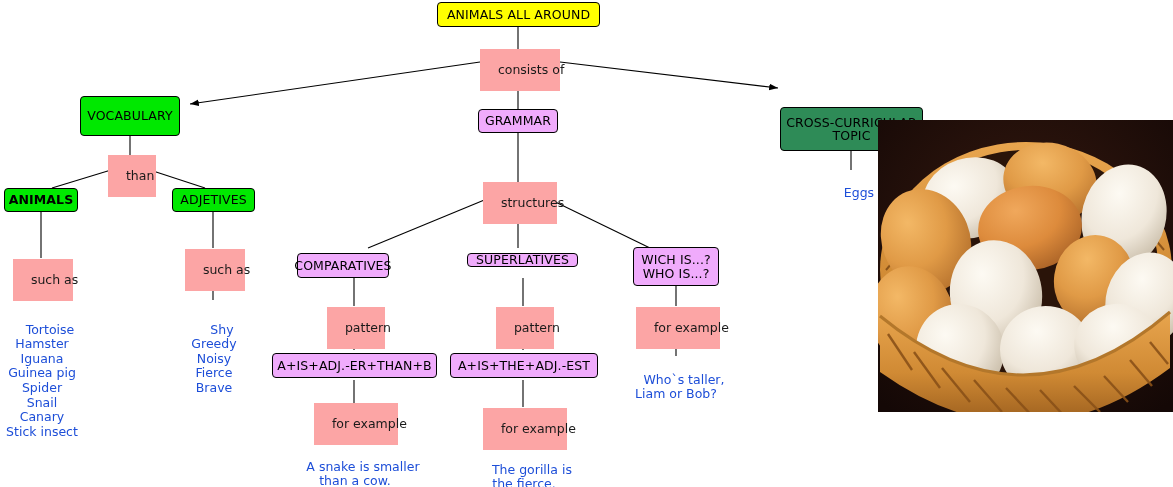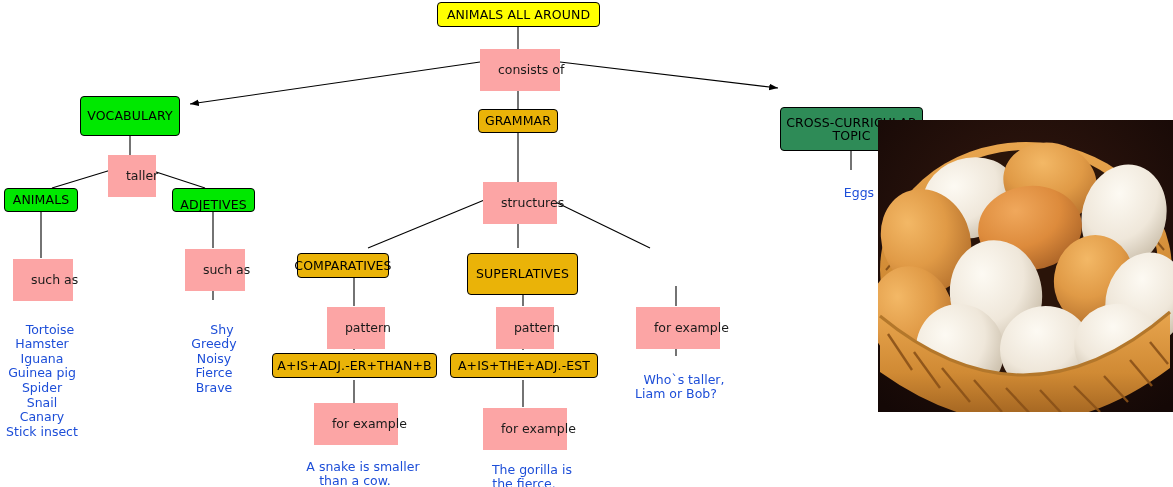--- a/index.html
+++ b/index.html
@@ -36,21 +36,21 @@
     color: #000000;
     font-size: 12.5px;
     line-height: 13.5px;
     letter-spacing: 0.1px;
     white-space: pre;
     z-index: 3;
   }
   .node-root   { background: #ffff00; }
   .node-green  { background: #00e800; }
   .node-dgreen { background: #2e8b57; margin-top: 31px; }
-  .node-blue   { background: #eab308; }
+  .node-blue   { background: #f0abfc; }
 
   .label {
     position: absolute;
     font-size: 12.5px;
     line-height: 14px;
     color: #1a1a1a;
     text-align: center;
     white-space: pre;
     z-index: 2;
     background: #fca5a5;
@@ -143,51 +143,55 @@
 
   <div class="node node-blue" style="left:478px; top:109px; width:80px; height:24px;">
     <span>GRAMMAR</span>
   </div>
 
   <div class="node node-dgreen" style="left:780px; top:76px; width:143px; height:44px;">
     <span>CROSS-CURRICULAR
 TOPIC</span>
   </div>
 
-  <div class="node node-green" style="left:4px; top:188px; width:74px; height:24px;">
+  <div class="node node-green" style="left:4px; top:188px; width:74px; height:24px;font-weight:bold;">
     <span>ANIMALS</span>
   </div>
 
-  <div class="node node-green" style="left:172px; top:188px; width:83px; height:24px;align-items:flex-end;">
+  <div class="node node-green" style="left:172px; top:188px; width:83px; height:24px;">
     <span>ADJETIVES</span>
   </div>
 
   <div class="node node-blue" style="left:297px; top:253px; width:92px; height:25px;">
     <span>COMPARATIVES</span>
   </div>
 
-  <div class="node node-blue" style="left:467px; top:253px; width:111px; height:42px;">
+  <div class="node node-blue" style="left:467px; top:253px; width:111px; height:14px;">
     <span>SUPERLATIVES</span>
   </div>
 
+  <div class="node node-blue" style="left:633px; top:247px; width:86px; height:39px;">
+    <span>WICH IS...?
+WHO IS...?</span>
+  </div>
 
   <div class="node node-blue" style="left:450px; top:353px; width:148px; height:25px;">
     <span>A+IS+THE+ADJ.-EST</span>
   </div>
 
   <div class="node node-blue" style="left:272px; top:353px; width:165px; height:25px;">
     <span>A+IS+ADJ.-ER+THAN+B</span>
   </div>
 
   <div class="label" style="left:480px; top:49px; width:76px;">
     <span>consists of</span>
   </div>
 
   <div class="label" style="left:108px; top:155px; width:44px;">
-    <span>taller</span>
+    <span>than</span>
   </div>
 
   <div class="label" style="left:483px; top:182px; width:70px;">
     <span>structures</span>
   </div>
 
   <div class="label" style="left:13px; top:259px; width:56px;">
     <span>such as</span>
   </div>
 

